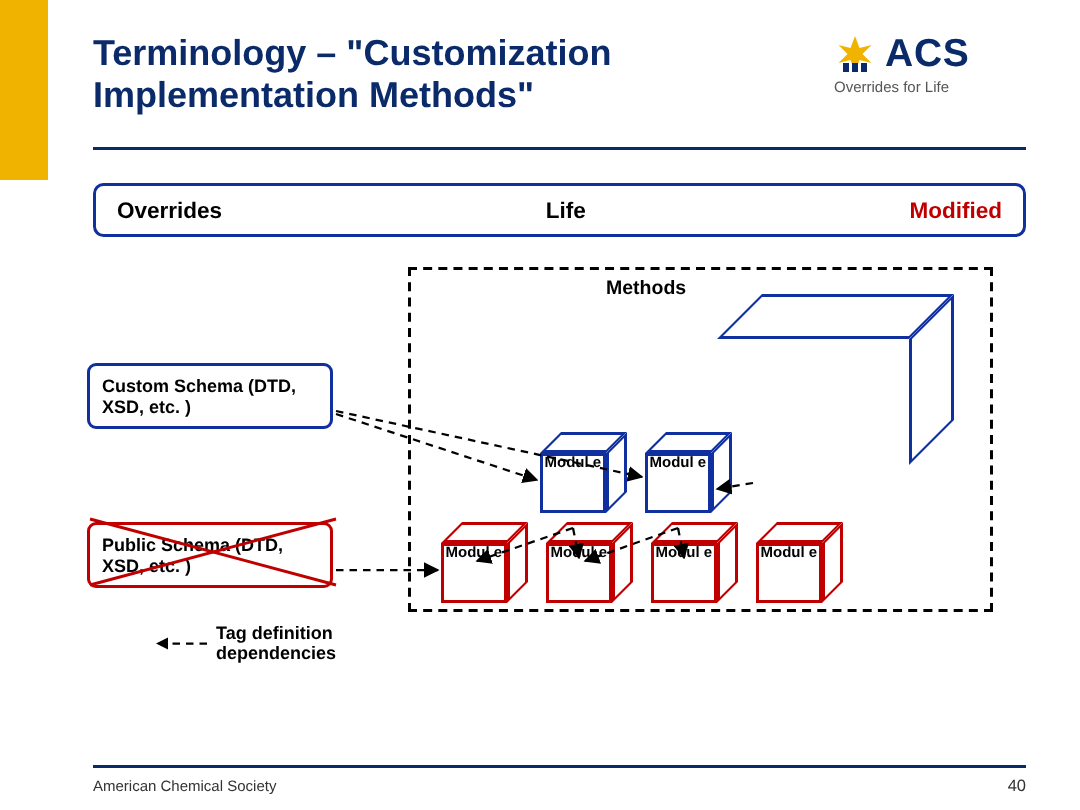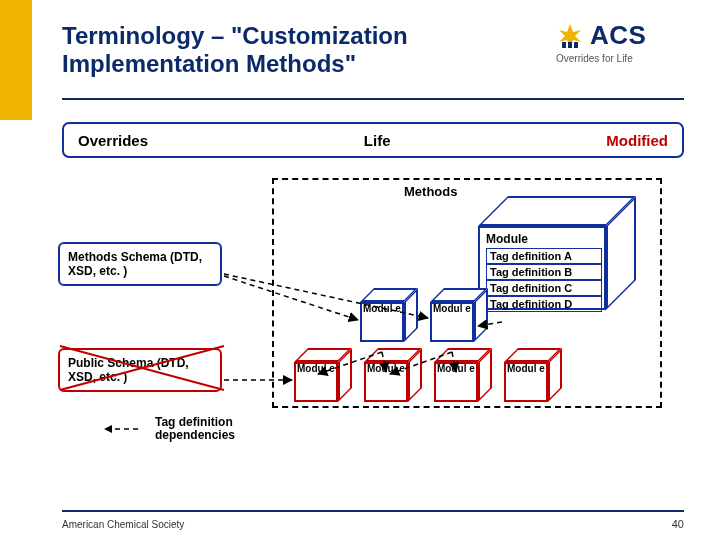--- a/index.html
+++ b/index.html
@@ -118,21 +118,21 @@
     color: #000;
     background: #fff;
   }
   .custom-schema { top: 72px; border-color: #1030a0; }
   .public-schema { top: 178px; border-color: #c00000; }
 
   .legend {
     position: absolute;
     left: 42px; top: 246px;
     font-size: 12px; font-weight: bold;
-    display: flex; align-items: center; gap: 15px;
+    display: flex; align-items: center; gap: 4px;
     line-height: 1.1;
   }
   .legend svg { flex: 0 0 auto; }
 
   .footer {
     position: absolute;
     left: 62px; bottom: 10px;
     font-size: 10px; color: #333;
   }
   .slidenum {
@@ -177,27 +177,20 @@
 
 <div class="stage">
 
   <div class="node dashed-tagset">
     <div class="tagset-label">Methods</div>
   </div>
 
   <div class="node cube3d module-big">
     <div class="cube-face-top"></div>
     <div class="cube-face-side"></div>
-    <div class="cube-face-front">
-      <div class="module-label">Module</div>
-      <div class="tagdef tagdef1">Tag definition A</div>
-      <div class="tagdef tagdef2">Tag definition B</div>
-      <div class="tagdef tagdef3">Tag definition C</div>
-      <div class="tagdef tagdef4">Tag definition D</div>
-    </div>
   </div>
 
   <div class="node cube3d small-cube" style="left:298px; top:118px;">
     <div class="cube-face-top"></div>
       <div class="cube-face-side"></div>
       <div class="cube-face-front"></div>
     <div class="lbl">Modul
 e</div>
   </div>
   <div class="node cube3d small-cube" style="left:368px; top:118px;">
@@ -230,21 +223,21 @@
 e</div>
   </div>
   <div class="node cube3d small-cube red" style="left:442px; top:178px;">
     <div class="cube-face-top"></div>
       <div class="cube-face-side"></div>
       <div class="cube-face-front"></div>
     <div class="lbl">Modul
 e</div>
   </div>
 
-  <div class="schema-box custom-schema">Methods Schema (DTD, XSD, etc. )</div>
+  <div class="schema-box custom-schema">Custom Schema (DTD, XSD, etc. )</div>
   <div class="schema-box public-schema">Public Schema (DTD, XSD, etc. )</div>
 
   <svg class="node" style="left:-10px; top:170px;" width="180" height="56">
     <line x1="8" y1="6" x2="172" y2="50" stroke="#c00000" stroke-width="2"></line>
     <line x1="8" y1="50" x2="172" y2="6" stroke="#c00000" stroke-width="2"></line>
   </svg>
 
   <svg class="arrows" viewBox="0 0 622 300">
     <defs>
       <marker id="ah" viewBox="0 0 10 10" refX="9" refY="5" markerWidth="7" markerHeight="7" orient="auto-start-reverse">

